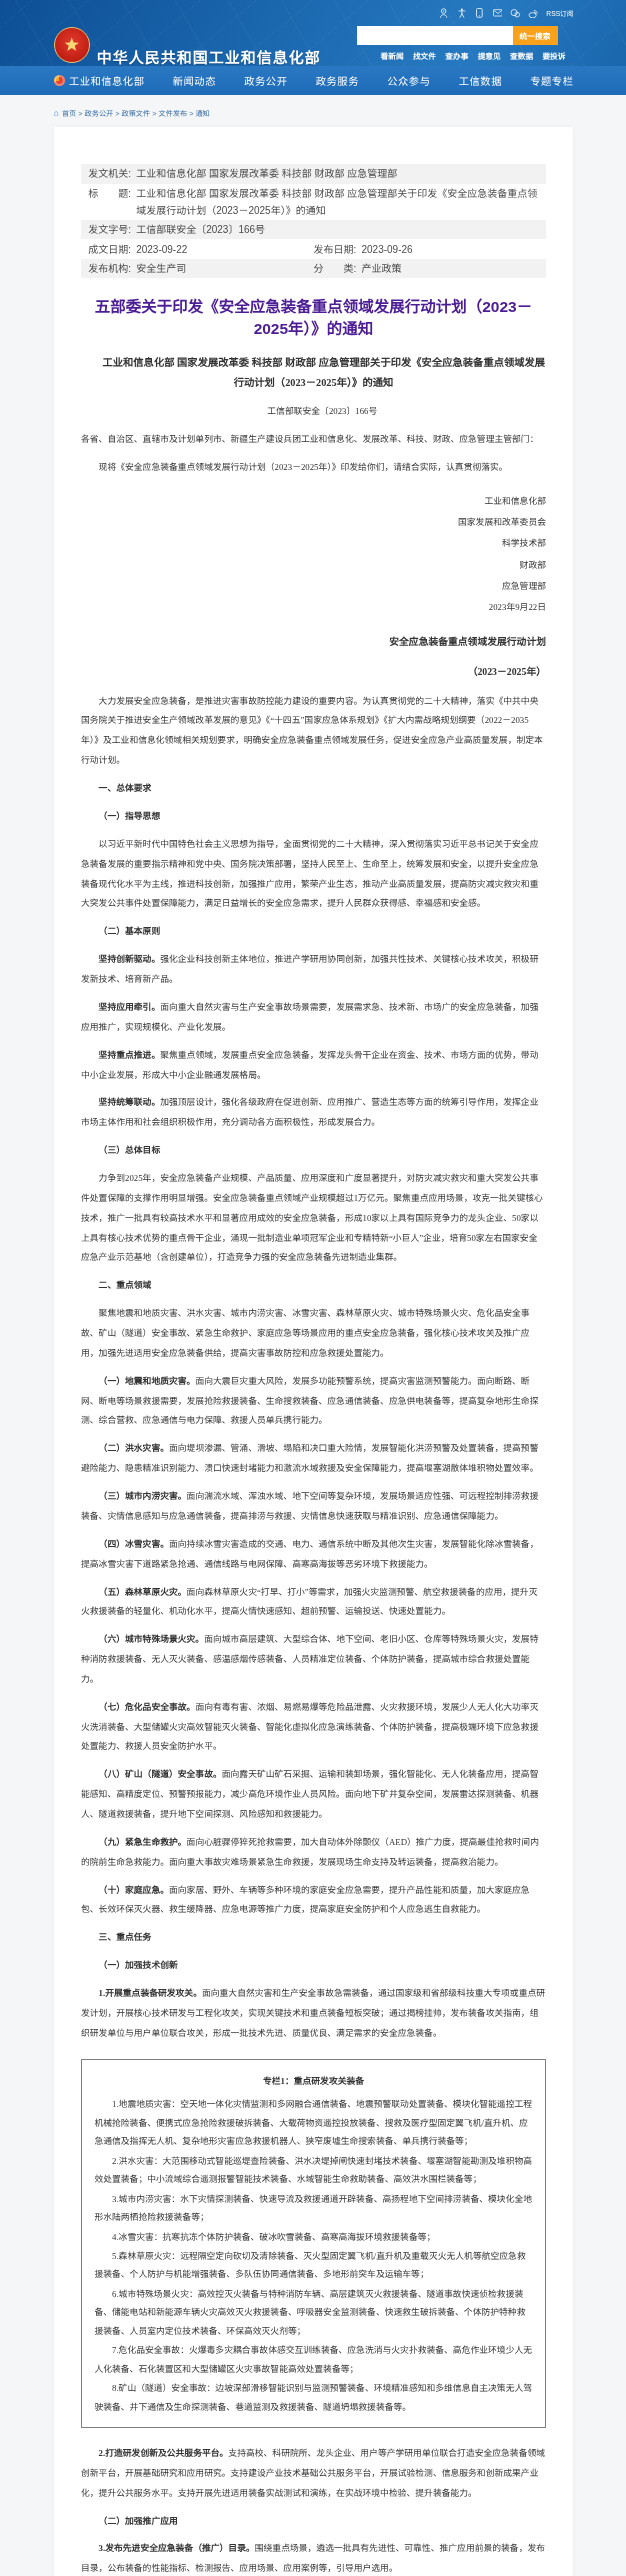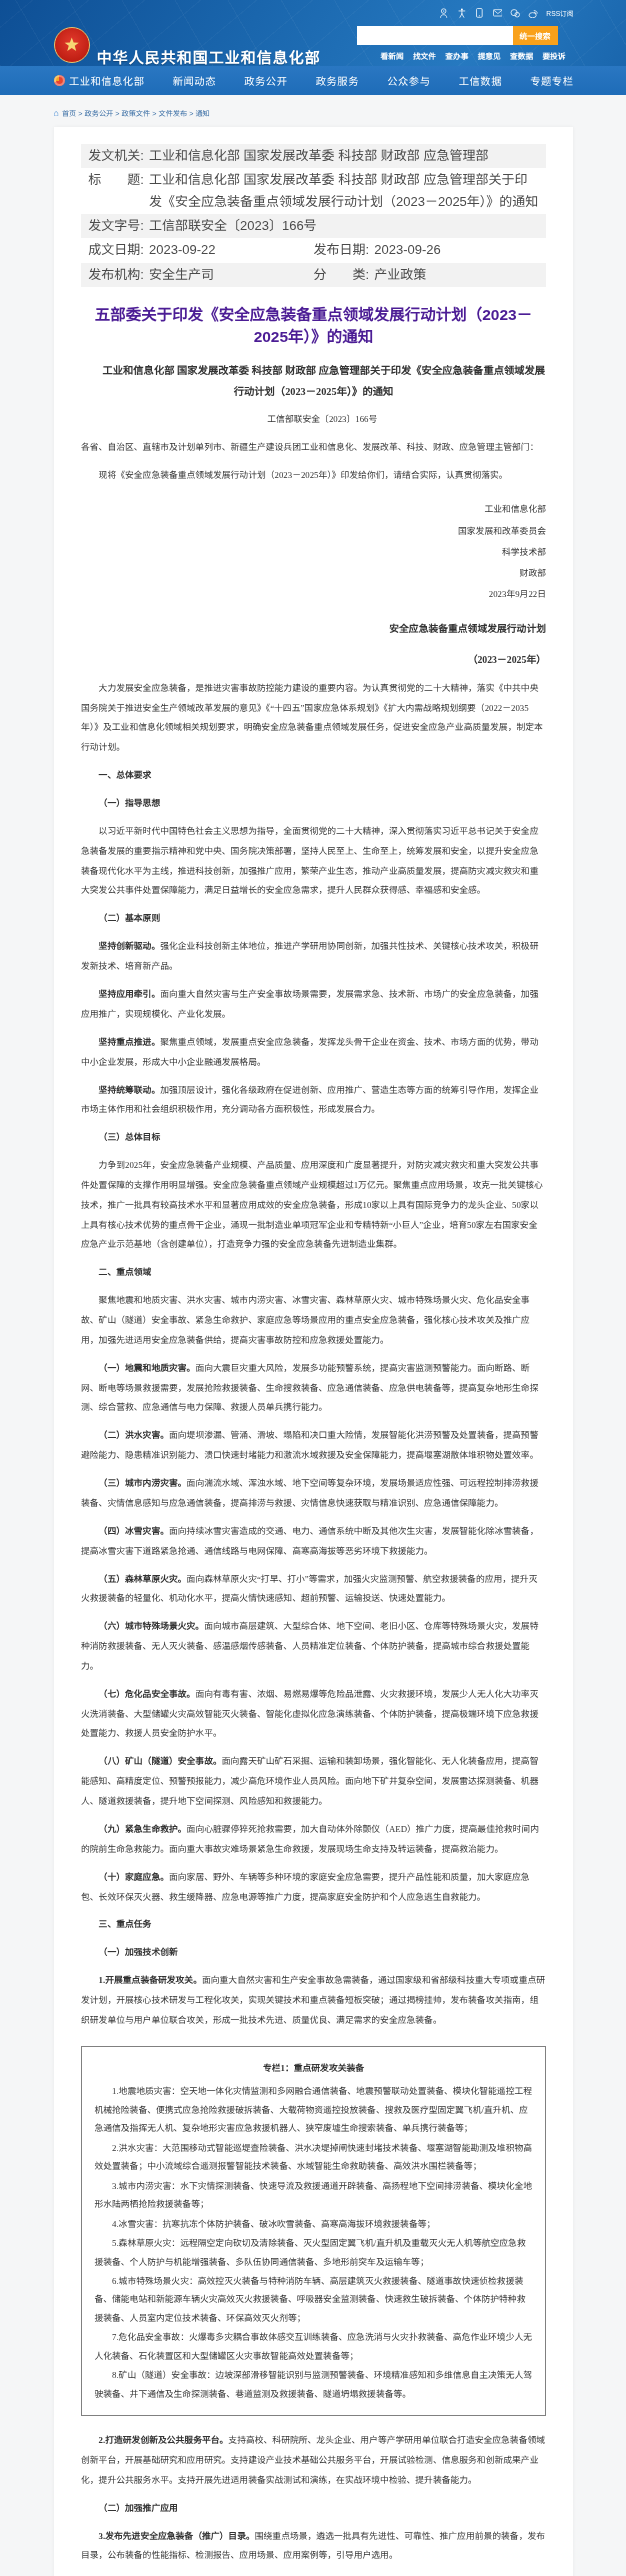--- a/index.html
+++ b/index.html
@@ -30,21 +30,21 @@
   .nav-item{color:#fff;font-size:10.3px;letter-spacing:0.5px;display:flex;align-items:center;gap:4.1px;cursor:pointer;}
   .nav-logo{width:11.3px;height:11.3px;border-radius:50%;background:conic-gradient(#e8442e 0 70%,#f5a623 70% 100%);display:inline-block;box-shadow:inset 0 0 0 2.1px rgba(255,255,255,.35);}
   
   .crumb-row{width:520px;margin:13.4px auto 0;font-size:7.2px;color:#3a6ea5;display:flex;align-items:center;gap:3.1px;}
   .crumb-row .home-icon{color:#2d7dd2;font-size:8.8px;line-height:1;}
   .crumb-link{color:#3a6ea5;cursor:pointer;}
   .crumb-sep{color:#3a6ea5;}
   
   .card{width:519px;margin:8.2px auto 0;background:#fff;box-shadow:0 0 4.1px rgba(0,0,0,.05);padding:17.5px 27px 36px;box-sizing:border-box;}
   
-  .meta-table{width:100%;font-size:13px;color:#4a4a4a;}
+  .meta-table{width:100%;font-size:10px;color:#4a4a4a;margin-top:20px;}
   .meta-row{display:flex;min-height:19.6px;align-items:center;padding:1px 7.2px;box-sizing:border-box;}
   .meta-row.odd{background:#f2f2f2;}
   .meta-cell{display:flex;flex:1;align-items:baseline;}
   .meta-label{white-space:nowrap;margin-right:5.2px;}
   .meta-value{line-height:1.7;}
   
   .page-title{text-align:center;font-size:15.5px;font-weight:bold;color:#4c1d95;margin:17.5px 0 4.1px;line-height:1.4;}
   
   .article{font-family:"Liberation Serif","DejaVu Serif",serif;font-size:8.8px;color:#333;line-height:2.25;margin-top:13.4px;}
   .article p{text-indent:2em;margin:8.2px 0;}
@@ -212,20 +212,21 @@
   <div class="article">
       <p class="doc-title">工业和信息化部 国家发展改革委 科技部 财政部 应急管理部关于印发《安全应急装备重点领域发展行动计划（2023－2025年）》的通知</p>
       <p class="doc-number">工信部联安全〔2023〕166号</p>
       <p class="p-flush">各省、自治区、直辖市及计划单列市、新疆生产建设兵团工业和信息化、发展改革、科技、财政、应急管理主管部门：</p>
       <p>现将《安全应急装备重点领域发展行动计划（2023－2025年）》印发给你们，请结合实际，认真贯彻落实。</p>
       <div class="right-lines">
         <div>工业和信息化部</div>
         <div>国家发展和改革委员会</div>
         <div>科学技术部</div>
         <div>财政部</div>
+        <div>应急管理部</div>
         <div>2023年9月22日</div>
       </div>
       <p class="center-bold">安全应急装备重点领域发展行动计划</p>
       <p class="center-bold">（2023－2025年）</p>
       <p>大力发展安全应急装备，是推进灾害事故防控能力建设的重要内容。为认真贯彻党的二十大精神，落实《中共中央 国务院关于推进安全生产领域改革发展的意见》《“十四五”国家应急体系规划》《扩大内需战略规划纲要（2022－2035年）》及工业和信息化领域相关规划要求，明确安全应急装备重点领域发展任务，促进安全应急产业高质量发展，制定本行动计划。</p>
       <p class="h1">一、总体要求</p>
       <p class="h2">（一）指导思想</p>
       <p>以习近平新时代中国特色社会主义思想为指导，全面贯彻党的二十大精神，深入贯彻落实习近平总书记关于安全应急装备发展的重要指示精神和党中央、国务院决策部署，坚持人民至上、生命至上，统筹发展和安全，以提升安全应急装备现代化水平为主线，推进科技创新，加强推广应用，繁荣产业生态，推动产业高质量发展，提高防灾减灾救灾和重大突发公共事件处置保障能力，满足日益增长的安全应急需求，提升人民群众获得感、幸福感和安全感。</p>
       <p class="h2">（二）基本原则</p>
       <p><b class="lead">坚持创新驱动。</b>强化企业科技创新主体地位，推进产学研用协同创新，加强共性技术、关键核心技术攻关，积极研发新技术、培育新产品。</p>

